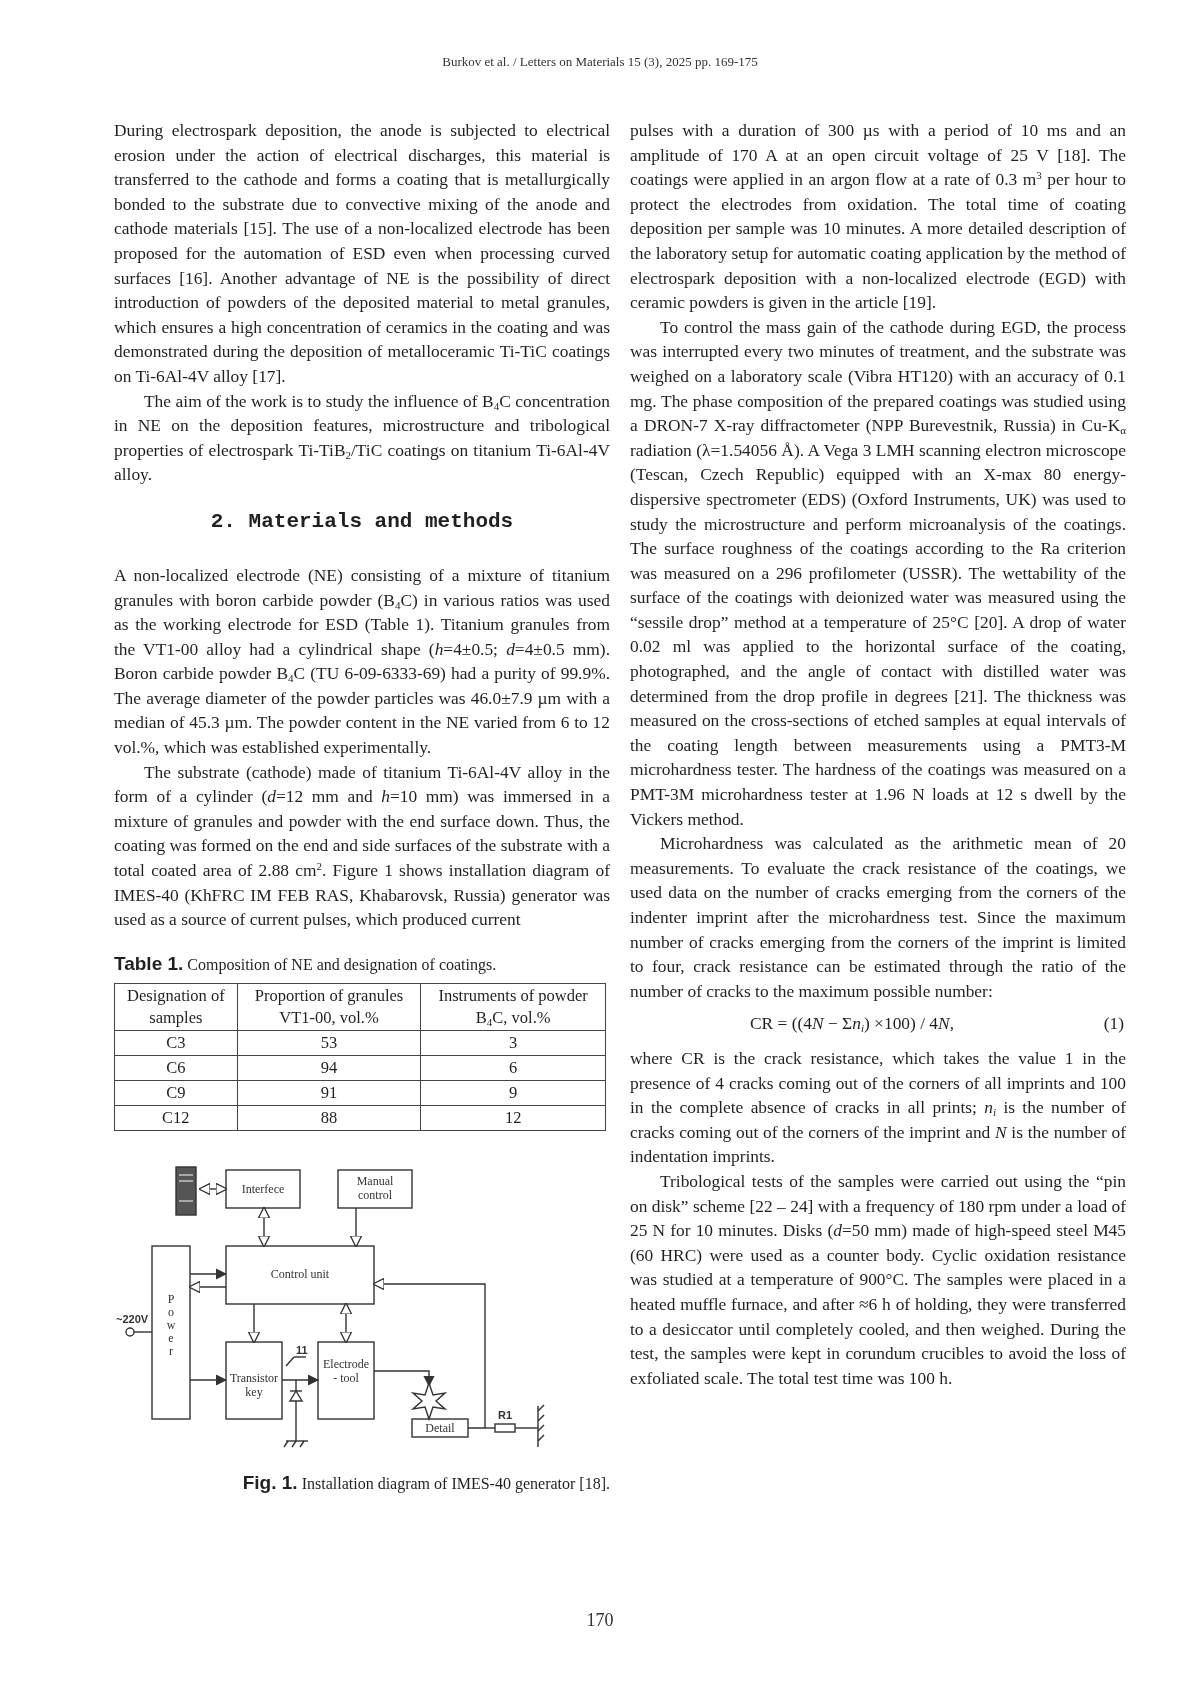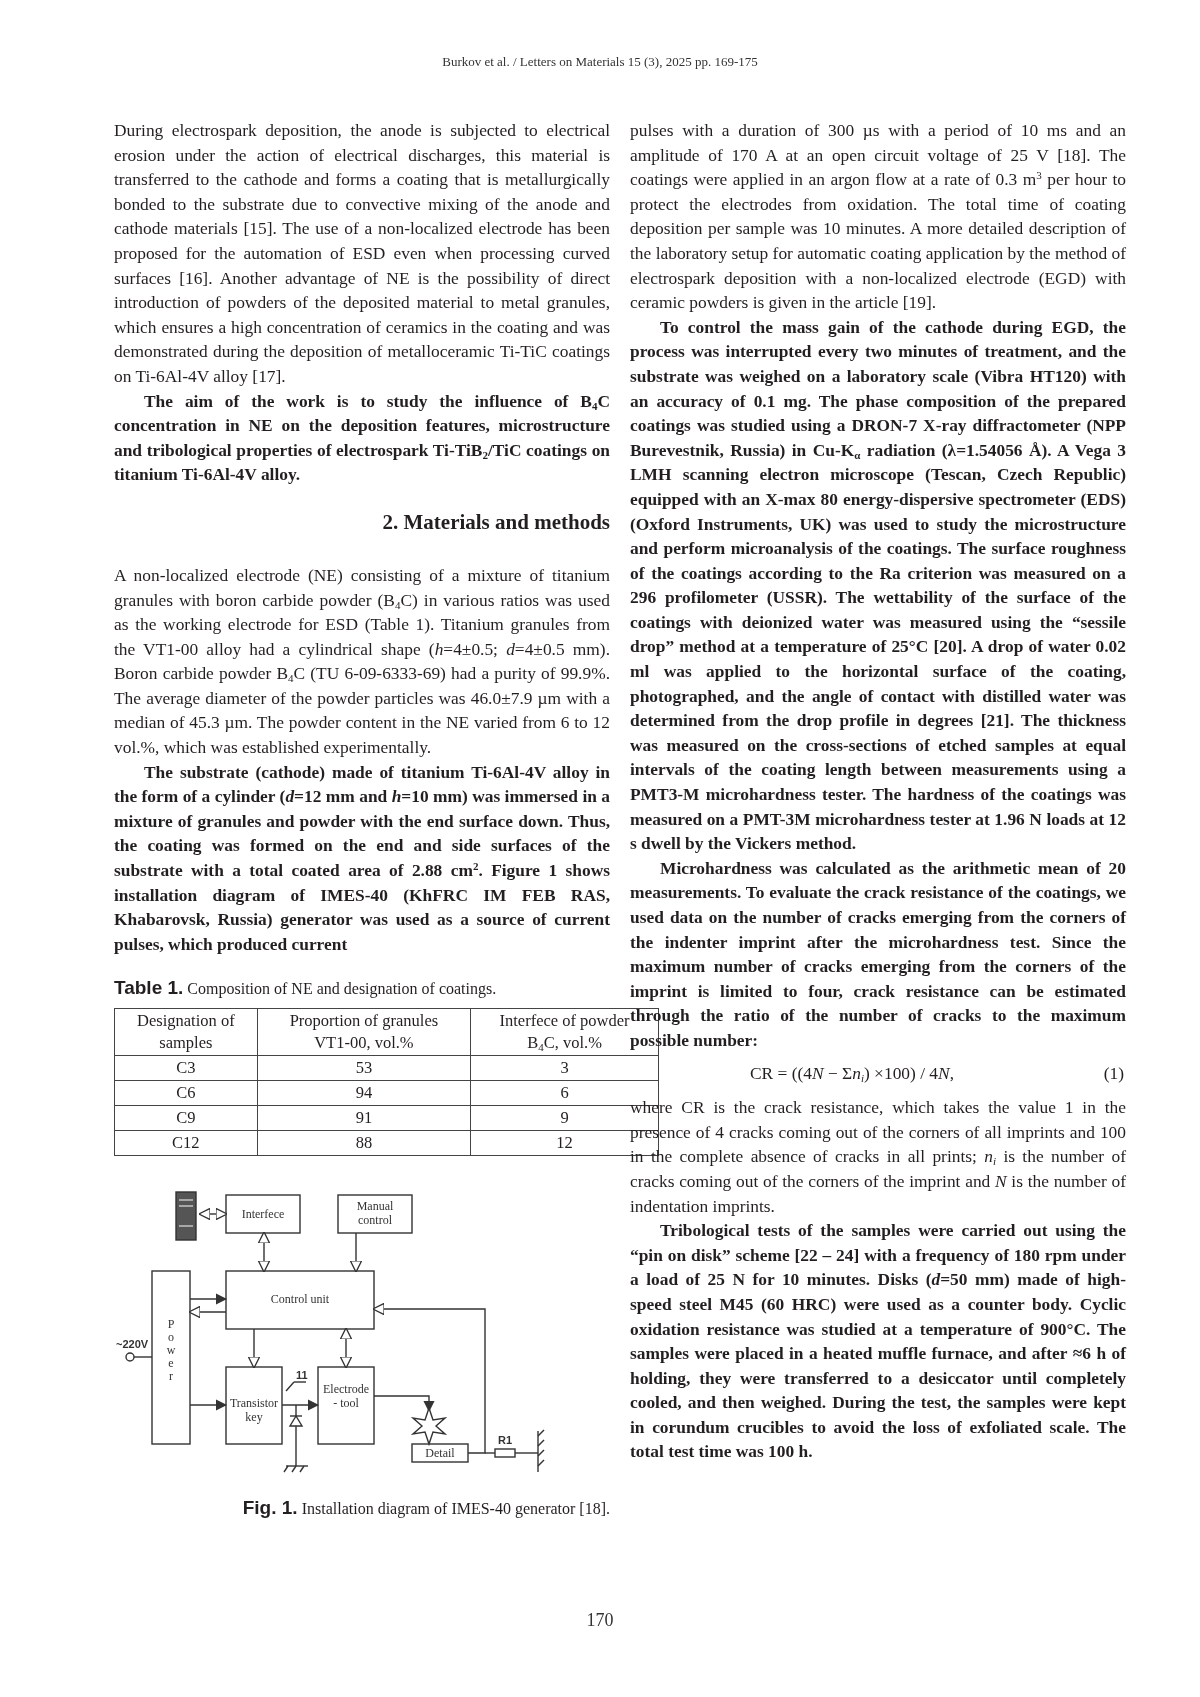--- a/index.html
+++ b/index.html
@@ -2,27 +2,27 @@
 <html><head>
 <meta charset="utf-8">
 <style>
   html, body { margin:0; padding:0; background:#ffffff; }
   body { width:1200px; height:1697px; position:relative; font-family:"Liberation Serif", "DejaVu Serif", serif; color:#231f20; overflow:hidden; }
   .running-head { position:absolute; top:54px; left:0; width:1200px; text-align:center; font-size:13px; color:#333; }
   .col { position:absolute; top:118px; width:496px; font-size:17.4px; line-height:24.6px; text-align:justify; }
   .col-left { left:114px; }
   .col-right { left:630px; }
   .col p { margin:0; }
-  .col p.indent { text-indent:30px;font-weight:bold; }
-  .section-title { font-weight:bold; font-size:21px; text-align:right; margin:22px 0 28px 0; line-height:26px; }
+  .col p.indent { text-indent:30px; }
+  .section-title { font-weight:bold; font-size:21px; text-align:center; margin:22px 0 28px 0; line-height:26px;font-family:Liberation Mono, monospace; }
   sub { font-size:11px; vertical-align:-3px; line-height:0; }
   sup { font-size:11px; vertical-align:6px; line-height:0; }
   .table-caption { font-size:16px; margin:20px 0 6px 0; text-align:left; }
   .table-caption b, .fig-caption b { font-family:"Liberation Sans", "DejaVu Sans", sans-serif; font-weight:bold; font-size:19px; }
-  table.comp { border-collapse:collapse; width:545px; font-size:16.5px; line-height:22px; }
+  table.comp { border-collapse:collapse; width:492px; font-size:16.5px; line-height:22px; }
   table.comp th, table.comp td { border:1.5px solid #444; text-align:center; font-weight:normal; padding:1px 2px; }
   table.comp th { vertical-align:middle; }
   .figure { margin-top:30px; width:496px; }
   .figure svg { display:block; }
   .fig-caption { font-size:16px; margin-top:20px; text-align:right; }
   .equation { display:flex; justify-content:space-between; align-items:center; margin:8px 0 10px 0; padding-left:120px; }
   .eq-num { padding-right:2px; }
   .page-num { position:absolute; top:1610px; left:0; width:1200px; text-align:center; font-size:18px; color:#333; }
 </style>
 </head>
@@ -38,21 +38,21 @@
 
   <p><span>A non-localized electrode (NE) consisting of a mixture of titanium granules with boron carbide powder (B</span><sub>4</sub><span>C) in various ratios was used as the working electrode for ESD (Table 1). Titanium granules from the VT1-00 alloy had a cylindrical shape (</span><i>h</i><span>=4±0.5; </span><i>d</i><span>=4±0.5 mm). Boron carbide powder B</span><sub>4</sub><span>C (TU 6-09-6333-69) had a purity of 99.9%. The average diameter of the powder particles was 46.0±7.9 µm with a median of 45.3 µm. The powder content in the NE varied from 6 to 12 vol.%, which was established experimentally.</span></p>
   <p class="indent"><span>The substrate (cathode) made of titanium Ti-6Al-4V alloy in the form of a cylinder (</span><i>d</i><span>=12 mm and </span><i>h</i><span>=10 mm) was immersed in a mixture of granules and powder with the end surface down. Thus, the coating was formed on the end and side surfaces of the substrate with a total coated area of 2.88 cm</span><sup>2</sup><span>. Figure 1 shows installation diagram of IMES-40 (KhFRC IM FEB RAS, Khabarovsk, Russia) generator was used as a source of current pulses, which produced current</span></p>
 
   <div class="table-caption"><b>Table 1.</b><span> Composition of NE and designation of coatings.</span></div>
   <table class="comp">
     <thead>
       <tr>
         <th><span>Designation of</span><br><span>samples</span></th>
         <th><span>Proportion of granules</span><br><span>VT1-00, vol.%</span></th>
-        <th><span>Interfece of powder</span><br><span>B</span><sub>4</sub><span>C, vol.%</span></th>
+        <th><span>Instruments of powder</span><br><span>B</span><sub>4</sub><span>C, vol.%</span></th>
       </tr>
     </thead>
     <tbody>
       <tr>
           <td>C3</td>
           <td>53</td>
           <td>3</td>
         </tr>
       <tr>
           <td>C6</td>

